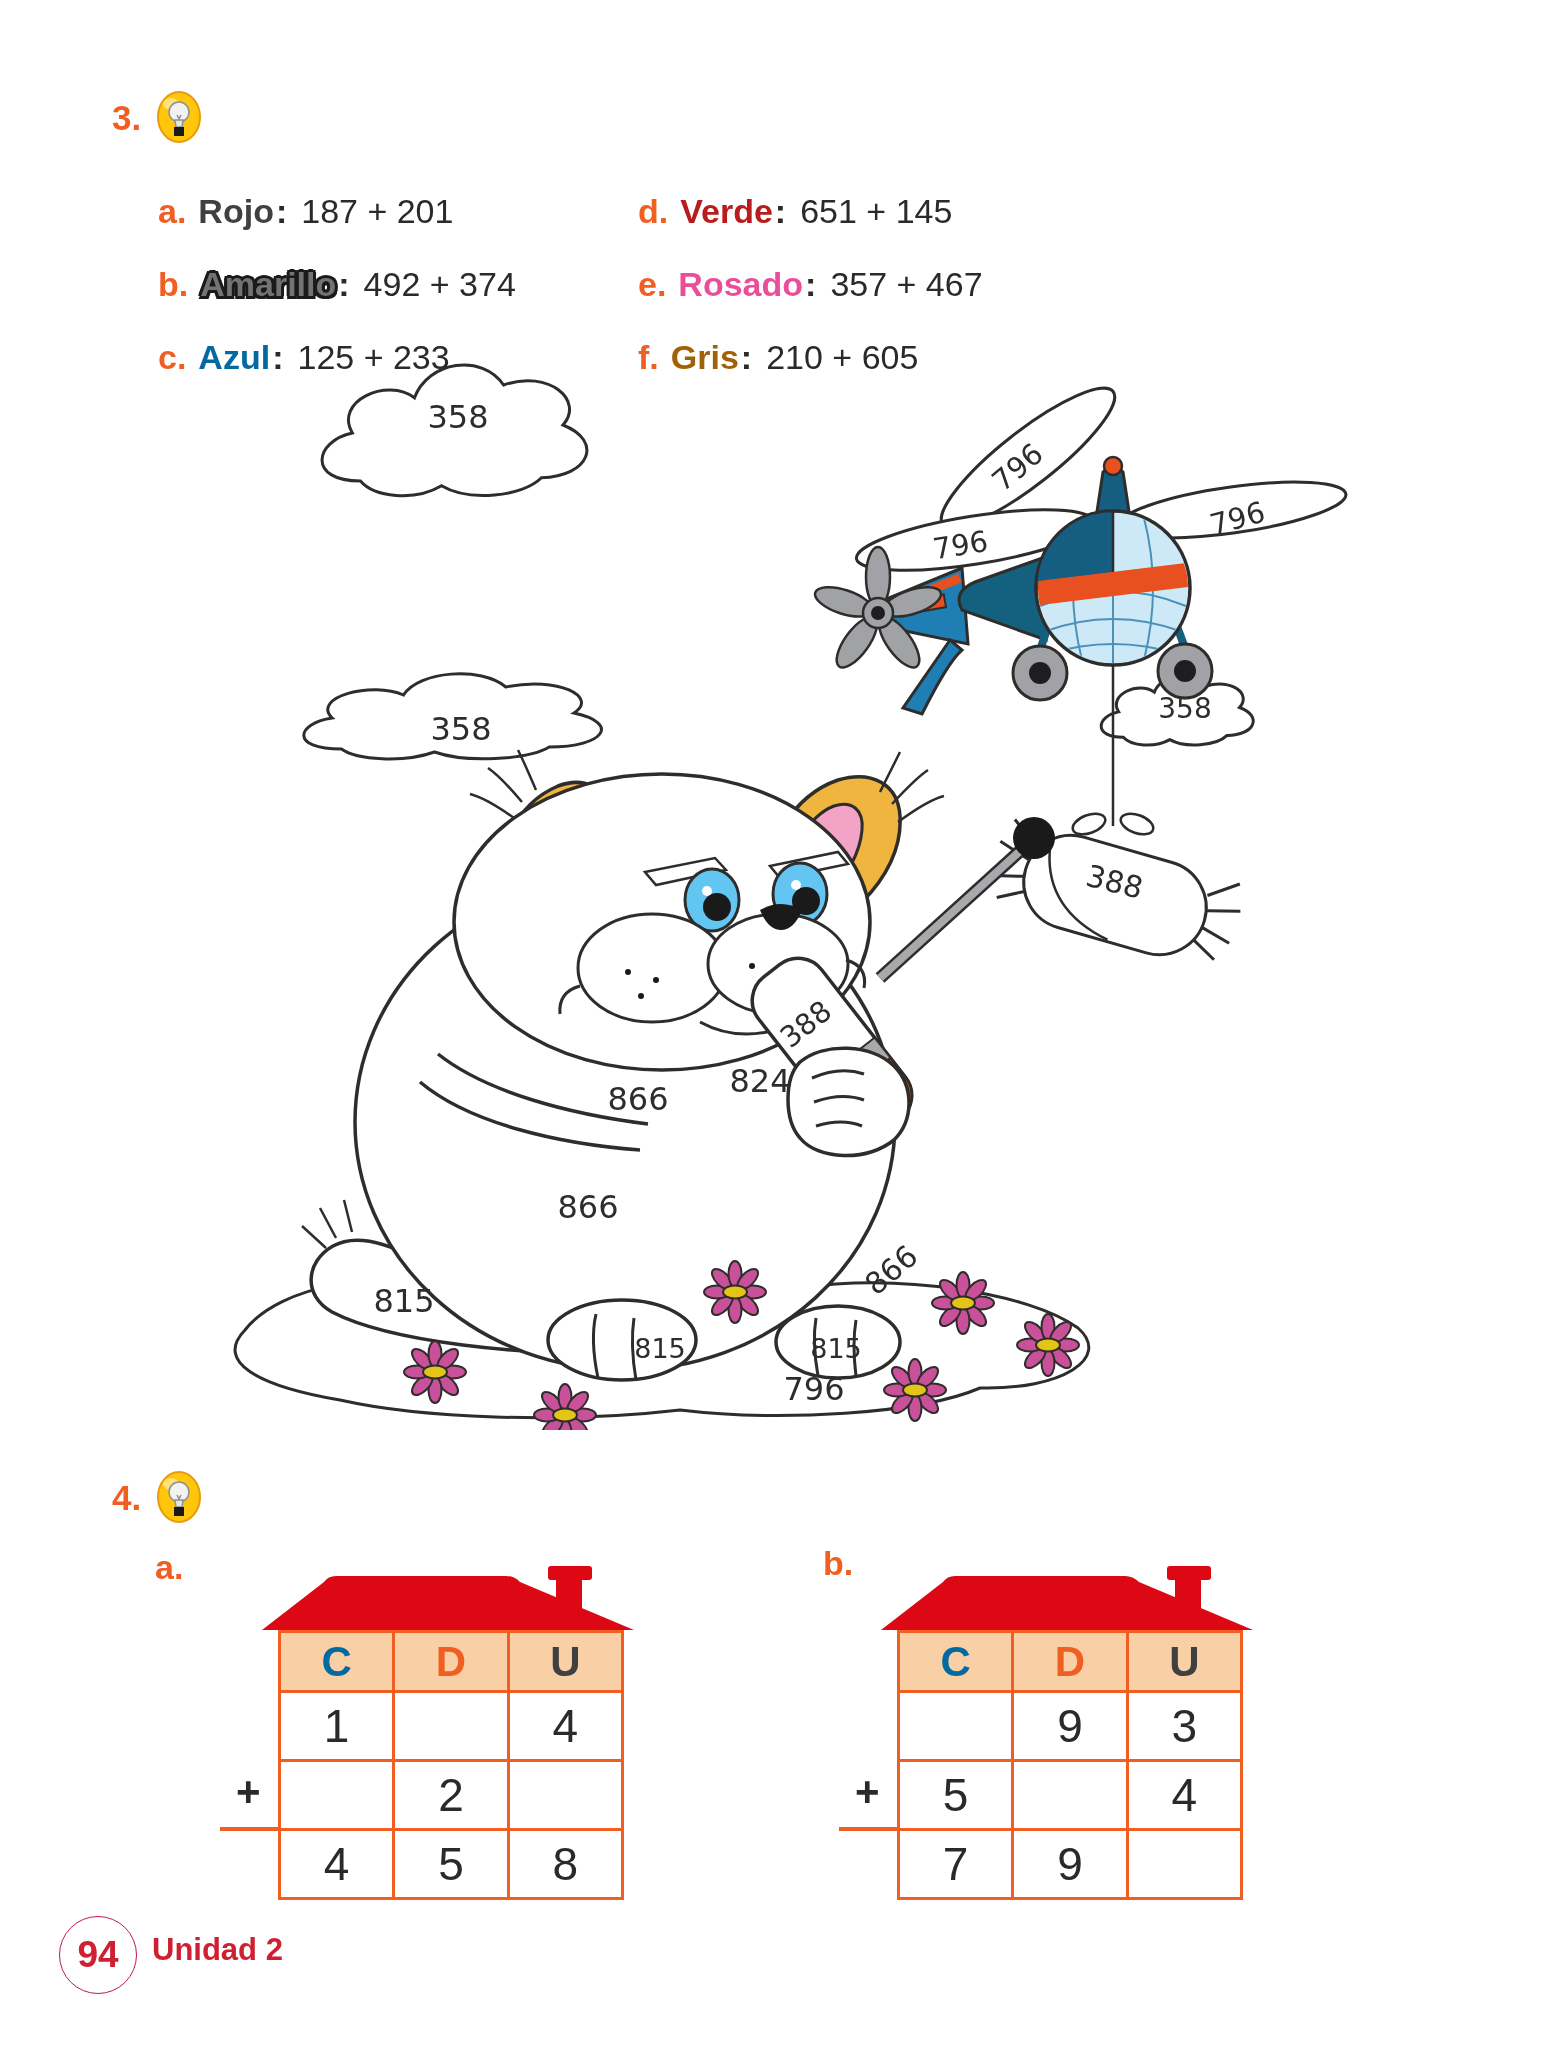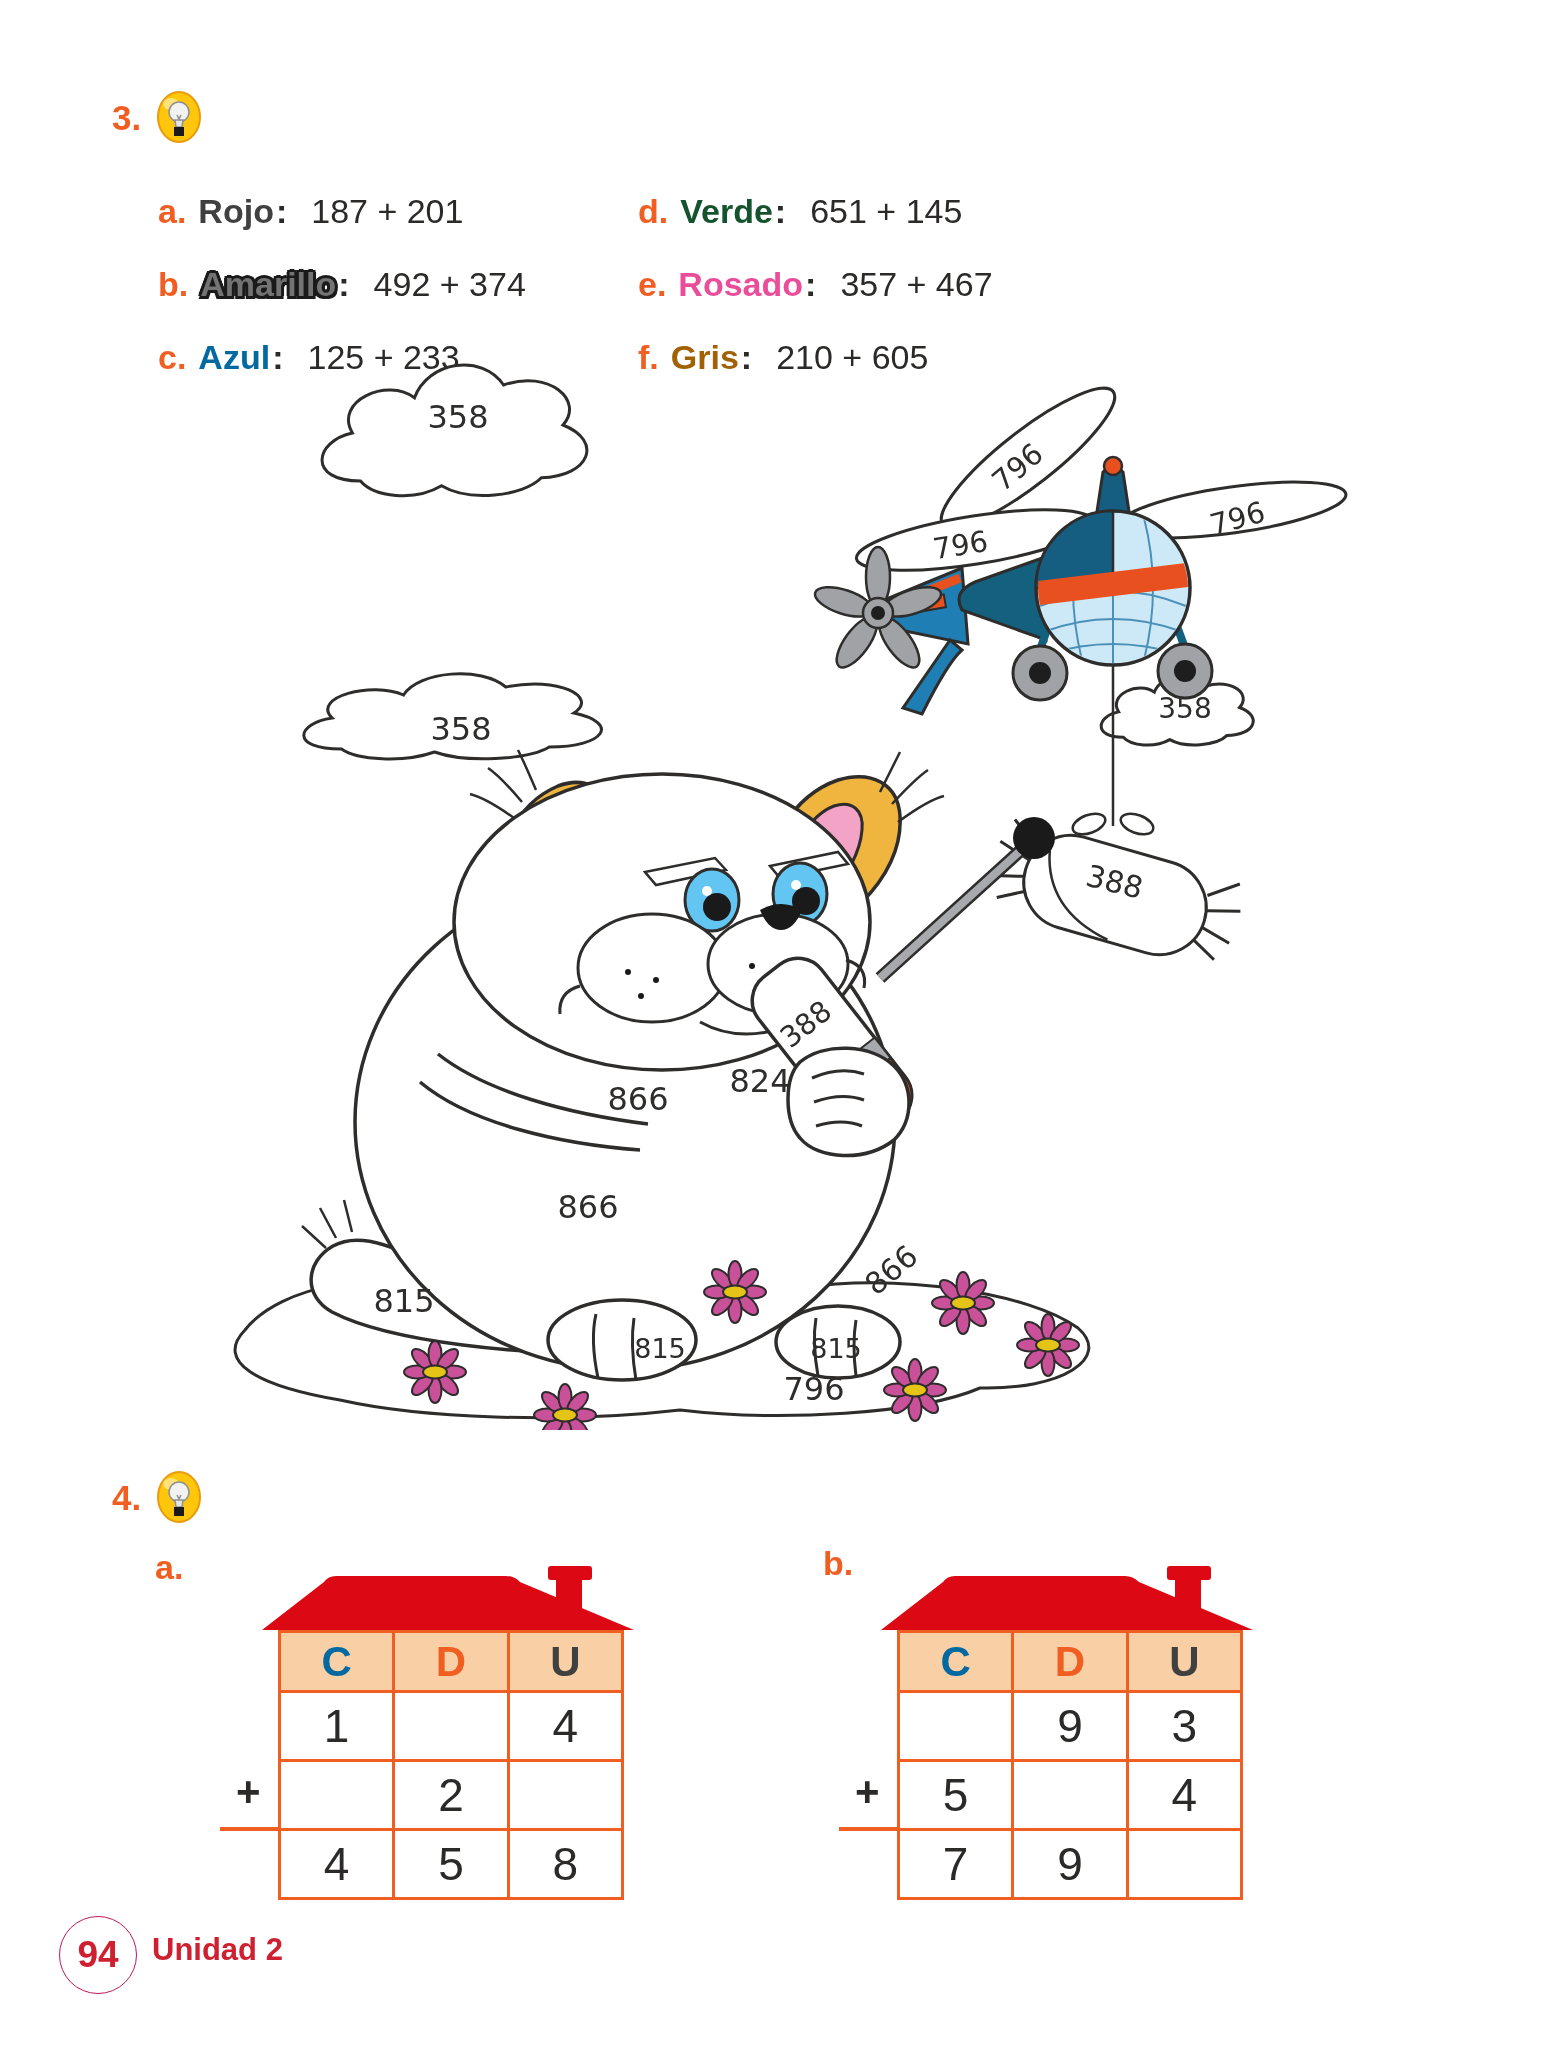--- a/index.html
+++ b/index.html
@@ -8,24 +8,24 @@
   .abs{position:absolute}
   
   .ex-header{position:absolute;display:flex;align-items:center;gap:16px;font-size:35px}
   .ex-num{color:#F15E22;font-weight:bold}
   .ex-title{color:#2B2A29}
   
   .key-item{position:absolute;display:flex;align-items:baseline;font-size:34px;white-space:nowrap}
   .kletter{color:#F15E22;font-weight:bold;margin-right:12px}
   .kname{font-weight:bold}
   .kname::after{content:":";color:#2B2A29;text-shadow:none;-webkit-text-stroke:0;margin-left:2px}
-  .kexpr{margin-left:24px}
+  .kexpr{margin-left:14px}
   .c-red{color:#404040}
   .c-blue{color:#0369a1}
-  .c-green{color:#14532d}
+  .c-green{color:#b91c1c}
   .c-pink{color:#EA4E9B}
   .c-gray{color:#a16207}
   .c-orange{color:#F15E22}
   .c-yellow{color:#737373;
     text-shadow:-2.5px -2.5px 0 #1A1A1A,2.5px -2.5px 0 #1A1A1A,-2.5px 2.5px 0 #1A1A1A,
        2.5px 2.5px 0 #1A1A1A,0 -3px 0 #1A1A1A,0 3px 0 #1A1A1A,-3px 0 0 #1A1A1A,3px 0 0 #1A1A1A}
   
   .house{position:absolute;width:386px;height:400px}
   .roof-svg{position:absolute;left:0;top:0}
   .grid{position:absolute;left:20px;top:64px;width:346px;display:grid;

